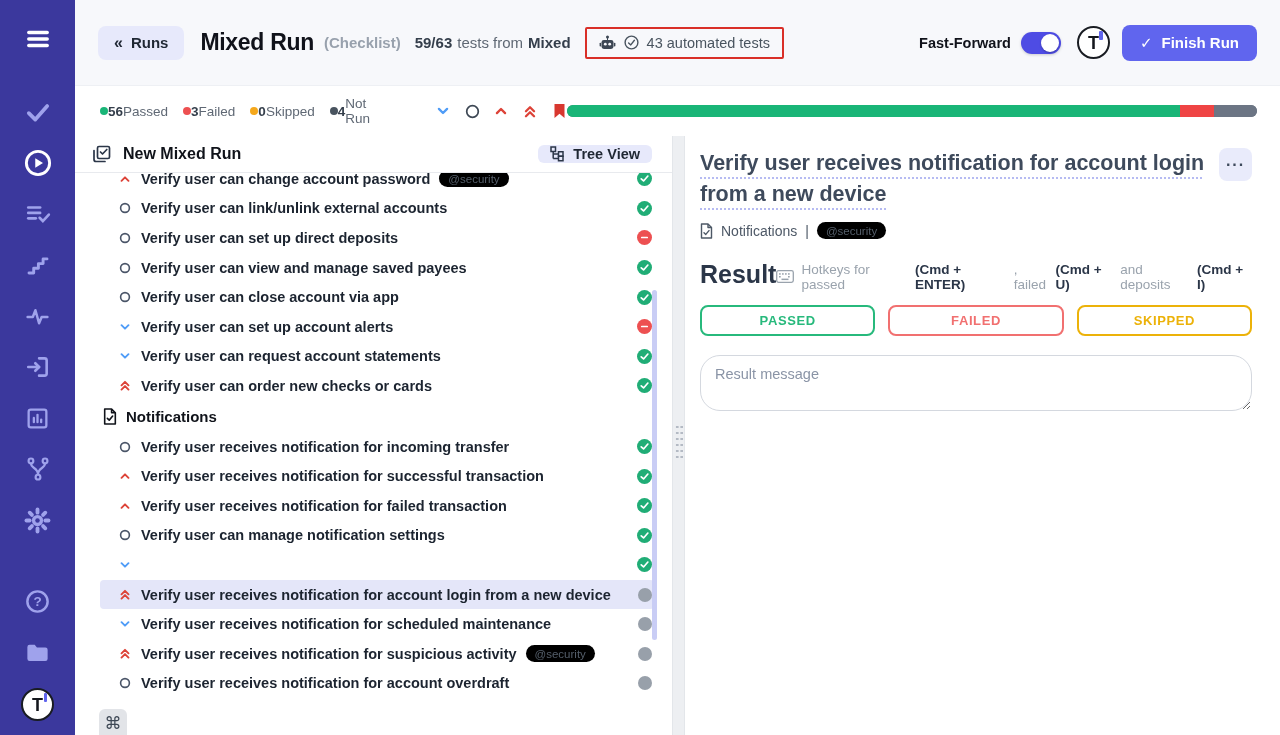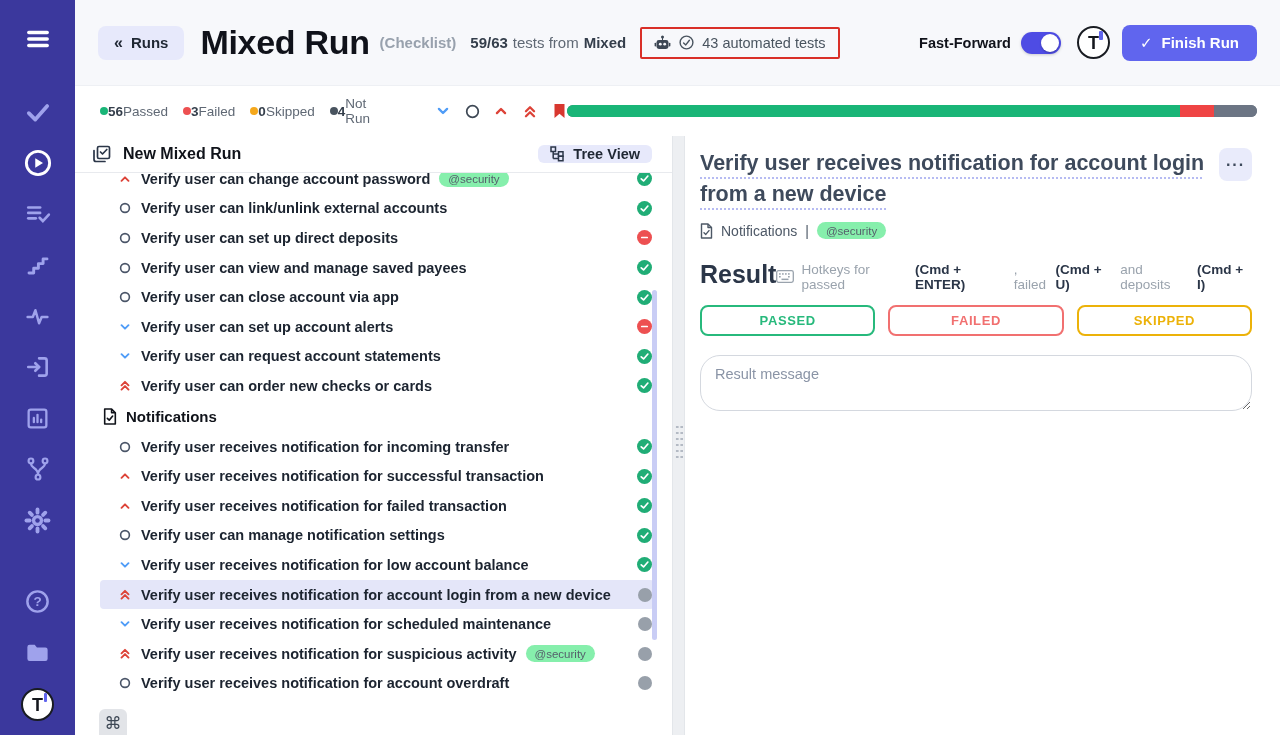--- a/index.html
+++ b/index.html
@@ -21,21 +21,21 @@
 
   
   .main { flex:1; display:flex; flex-direction:column; height:735px; }
 
   .topbar { height:86px; background:#f7f8fb; border-bottom:1px solid #eef0f4;
     display:flex; align-items:center; padding:0 23px; flex:0 0 86px; }
   .runs-btn { height:34px; background:#e7e9fb; border:none; border-radius:8px; padding:0 16px;
     font-family:inherit; font-size:15px; font-weight:600; color:#1f2733; display:flex;
     align-items:center; gap:8px; cursor:pointer; }
   .runs-btn .chev { font-size:16px; }
-  .page-title { font-size:34px; font-weight:bold; color:#10121a; margin-left:16px; letter-spacing:-0.3px; }
+  .page-title { font-size:23px; font-weight:bold; color:#10121a; margin-left:16px; letter-spacing:-0.3px; }
   .type-label { font-size:15px; font-weight:600; color:#98a1ad; margin-left:10px; }
   .tests-summary { margin-left:14px; font-size:15px; color:#5f6874; display:flex; gap:5px; align-items:baseline; }
   .tests-summary b { color:#343e4b; }
   .auto-badge { margin-left:14px; border:2px solid #d92f28; border-radius:2px; background:transparent;
     padding:6px 12px; display:flex; align-items:center; gap:8px; font-family:inherit; font-size:14.5px;
     color:#49545f; cursor:pointer; }
   .top-right { margin-left:auto; display:flex; align-items:center; }
   .ff-label { font-size:14.5px; font-weight:bold; color:#10121a; }
   .toggle { width:40px; height:22px; border-radius:11px; background:#4e4ce4; margin-left:10px;
     position:relative; cursor:pointer; box-shadow:0 1px 3px rgba(0,0,0,.18); }
@@ -69,21 +69,21 @@
     padding:0 12px; font-family:inherit; font-size:14.5px; font-weight:600; color:#1f2733;
     display:flex; align-items:center; gap:8px; cursor:pointer; }
 
   .rp-list { flex:1; overflow:hidden; padding-top:0; position:relative; }
   .row { height:29.6px; display:flex; align-items:center; margin:0 18px 0 25px; padding:0 10px 0 18px;
     border-radius:4px; cursor:pointer; position:relative; }
   .row.first { margin-top:-9px; }
   .row.selected { background:#e4e6f9; }
   .pri { width:13px; display:flex; align-items:center; justify-content:center; flex:0 0 13px; }
   .rtitle { font-size:14.5px; font-weight:600; color:#1c2430; margin-left:10px; white-space:nowrap; }
-  .tag { margin-left:9px; background:#86efac; color:#555f6b; font-size:11.5px; padding:2.5px 9px;
+  .tag { margin-left:9px; background:#000000; color:#555f6b; font-size:11.5px; padding:2.5px 9px;
     border-radius:10px; white-space:nowrap; }
   .tag:empty { display:none; }
   .status { position:absolute; right:2px; width:15px; height:15px; display:flex; }
   .dot-notrun { width:14px; height:14px; border-radius:50%; background:#98a0aa; margin:auto; }
   .section-row { height:31px; display:flex; align-items:center; margin-left:28px; }
   .section-title { font-size:15px; font-weight:bold; color:#10131a; margin-left:9px; }
 
   .rp-scrollbar { position:absolute; right:15px; top:154px; width:5px; height:350px;
     background:#c9cdf5; border-radius:3px; cursor:pointer; }
   .cmd-badge { position:absolute; left:24px; bottom:-6px; width:28px; height:32px; background:#e2e4e8;
@@ -567,21 +567,20 @@
                 </svg>
               </span>
           </div>
 
           <div class="row">
             <span class="pri">
                 <svg width="12" height="12" viewBox="0 0 12 12">
                   <polyline points="2.5,4.2 6,7.7 9.5,4.2" fill="none" stroke="#4f9cf7" stroke-width="1.9" stroke-linecap="round" stroke-linejoin="round"></polyline>
                 </svg>
               </span>
-            <span class="rtitle">Verify user receives notification for low account balance</span>
             <span class="status">
                 <svg width="15" height="15" viewBox="0 0 16 16">
                   <circle cx="8" cy="8" r="8" fill="#20ad76"></circle>
                   <polyline points="4.5,8.3 7,10.6 11.6,5.4" fill="none" stroke="#fff" stroke-width="1.8" stroke-linecap="round" stroke-linejoin="round"></polyline>
                 </svg>
               </span>
           </div>
 
           <div class="row selected">
             <span class="pri">

